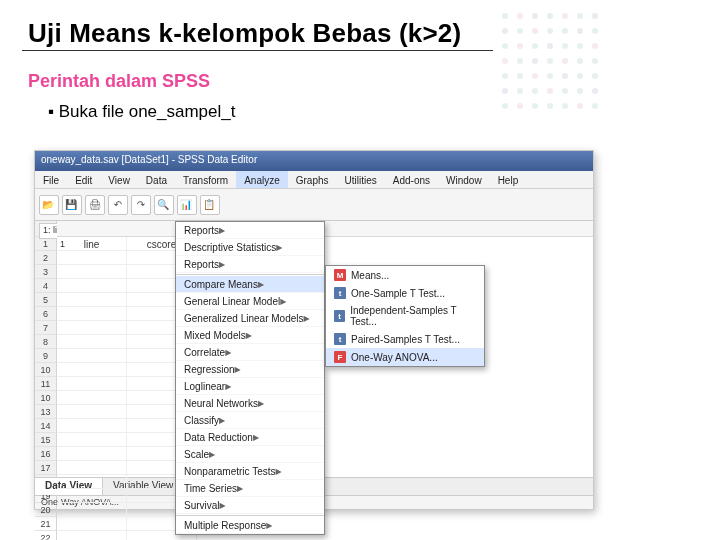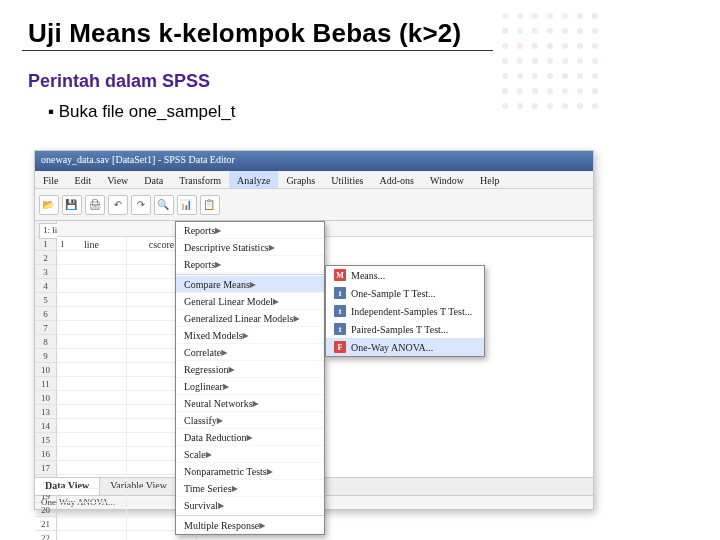--- a/index.html
+++ b/index.html
@@ -4,24 +4,24 @@
 <style>
   * { box-sizing: border-box; margin: 0; padding: 0; }
   html, body { width: 720px; height: 540px; font-family: Arial, sans-serif; background: #fff; }
   .slide { position: relative; width: 633px; height: 540px; padding: 18px 28px; }
   .deco-dots { position: absolute; top: 6px; right: 18px; width: 120px; height: 120px; opacity: 0.35; }
   .dot-grid circle { fill: #7aa; opacity: .5; }
   .dot-grid .d2 { fill: #c88; }
   .dot-grid .d3 { fill: #88a; }
   .rule { position: absolute; left: 22px; right: 140px; top: 50px; height: 0; border-top: 1.5px solid #333; }
   h1.title { font-size: 26px; font-weight: 800; color: #000; letter-spacing: 0.2px; }
-  h2.subtitle { margin-top: 22px; font-size: 18px; font-weight: 700; color: #4c1d95; }
+  h2.subtitle { margin-top: 22px; font-size: 18px; font-weight: 700; color: #ec4899; }
   ul.bullets { margin-top: 10px; margin-left: 20px; list-style: none; font-size: 17px; }
   ul.bullets li::before { content: "▪ "; font-weight: bold; }
-  .screenshot { position: absolute; left: 34px; top: 150px; width: 560px; height: 360px; background: #ec4899; box-shadow: 2px 3px 8px rgba(0,0,0,0.25); border: 1px solid #c9c9c9; font-family: Liberation Serif, serif; }
+  .screenshot { position: absolute; left: 34px; top: 150px; width: 560px; height: 360px; background: #ec4899; box-shadow: 2px 3px 8px rgba(0,0,0,0.25); border: 1px solid #c9c9c9; }
   .ss-title { height: 20px; background: linear-gradient(#5c7fb8,#3b5a90); color:#fff; font-size:10px; padding: 3px 6px; }
   .ss-menu { height: 18px; background:#f3f3f3; border-bottom:1px solid #d0d0d0; display:flex; font-size:10px; }
   .ss-menu .mi { padding:4px 8px; color:#222; }
   .ss-menu .mi.active { background:#cfe0ff; }
   .ss-toolbar { height: 32px; background:#f5f5f5; border-bottom:1px solid #ccc; display:flex; align-items:center; gap:3px; padding:0 4px; }
   .ss-toolbar .tbtn { width:20px; height:20px; background:#fff; border:1px solid #c5c5c5; border-radius:2px; font-size:10px; display:flex; align-items:center; justify-content:center; color:#555; }
   .sheet-wrap { display:flex; height: calc(100% - 20px - 18px - 32px - 18px - 14px); }
   .rownums { width:22px; background:#f0f0f0; }
   .rownums .rn { height:14px; font-size:9px; text-align:center; color:#444; border-bottom:1px solid #e2e2e2; border-right:1px solid #d4d4d4; line-height:14px; }
   .sheet { flex:1; position:relative; background:#fff; }

